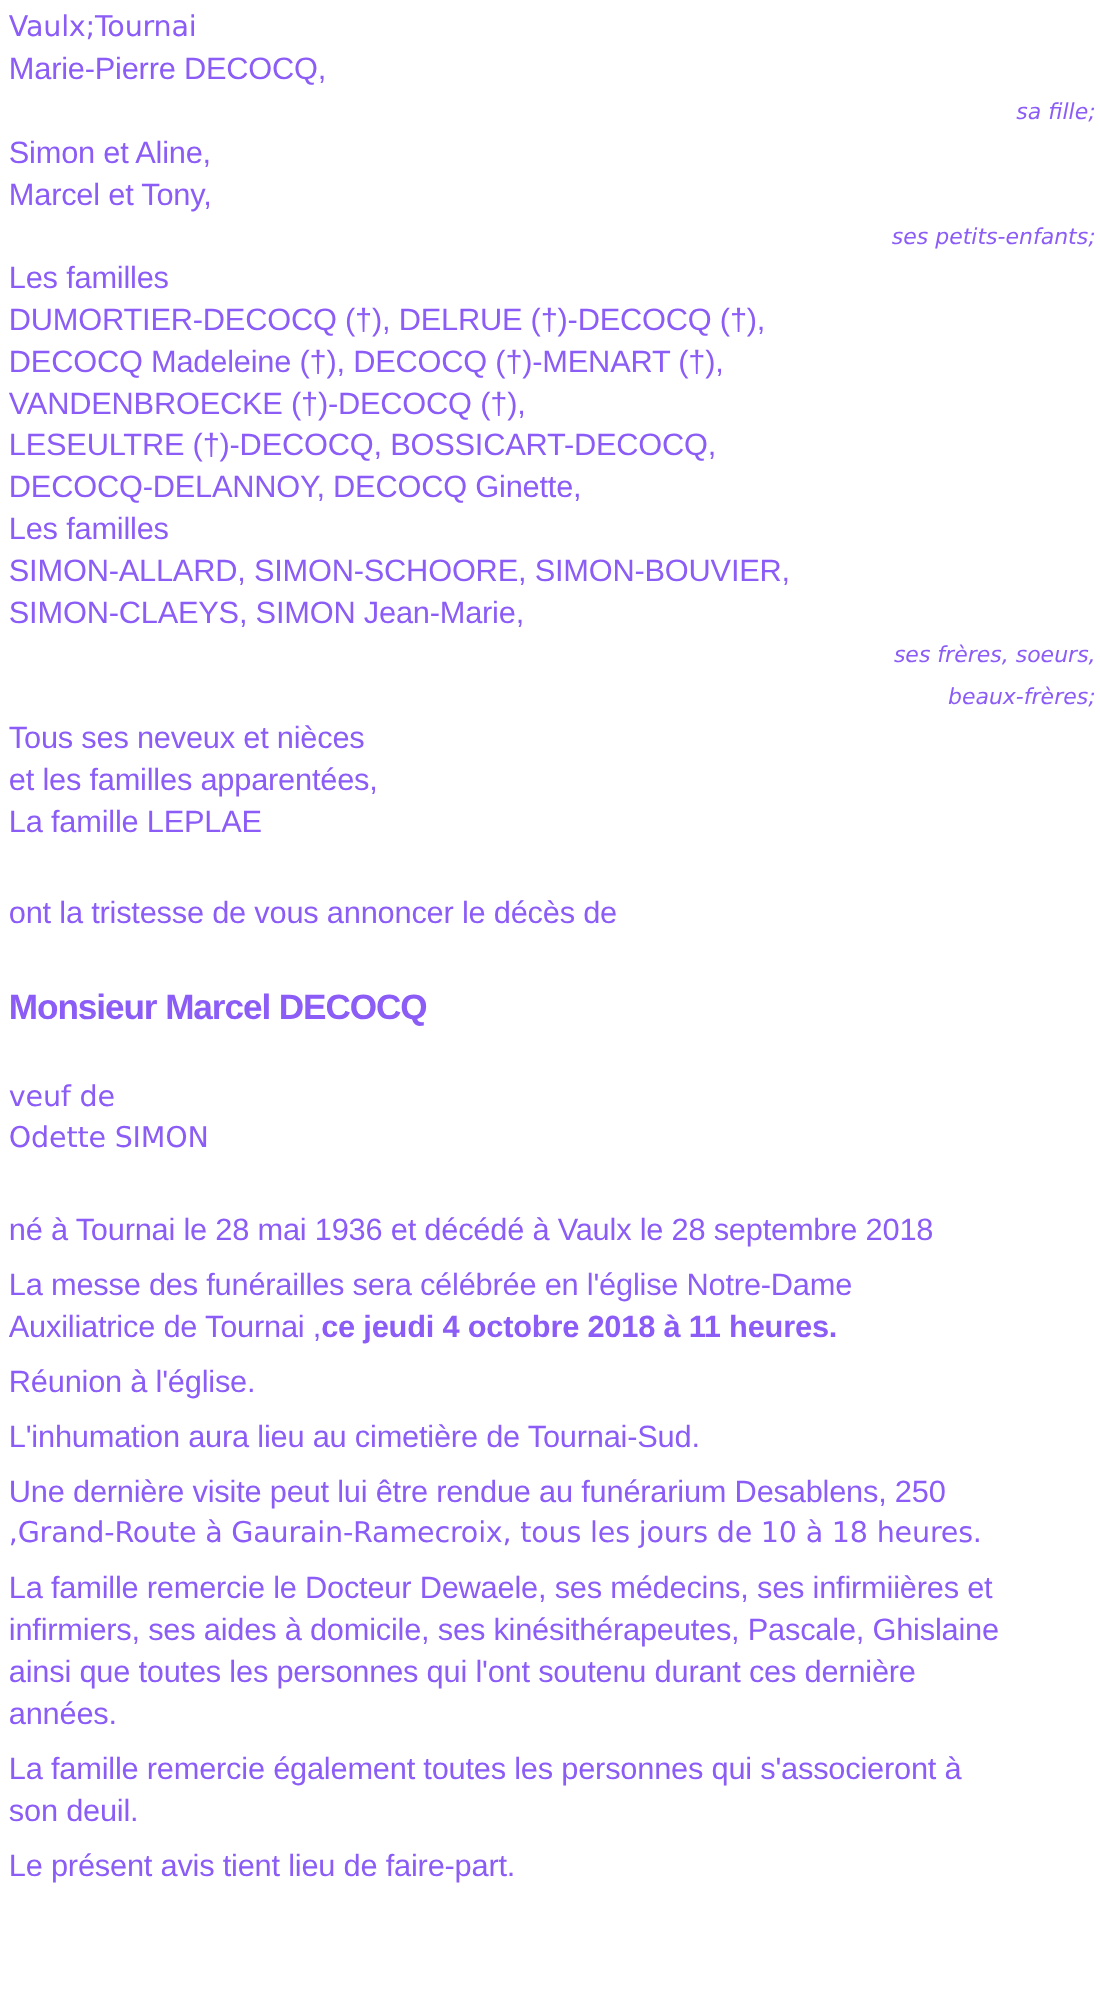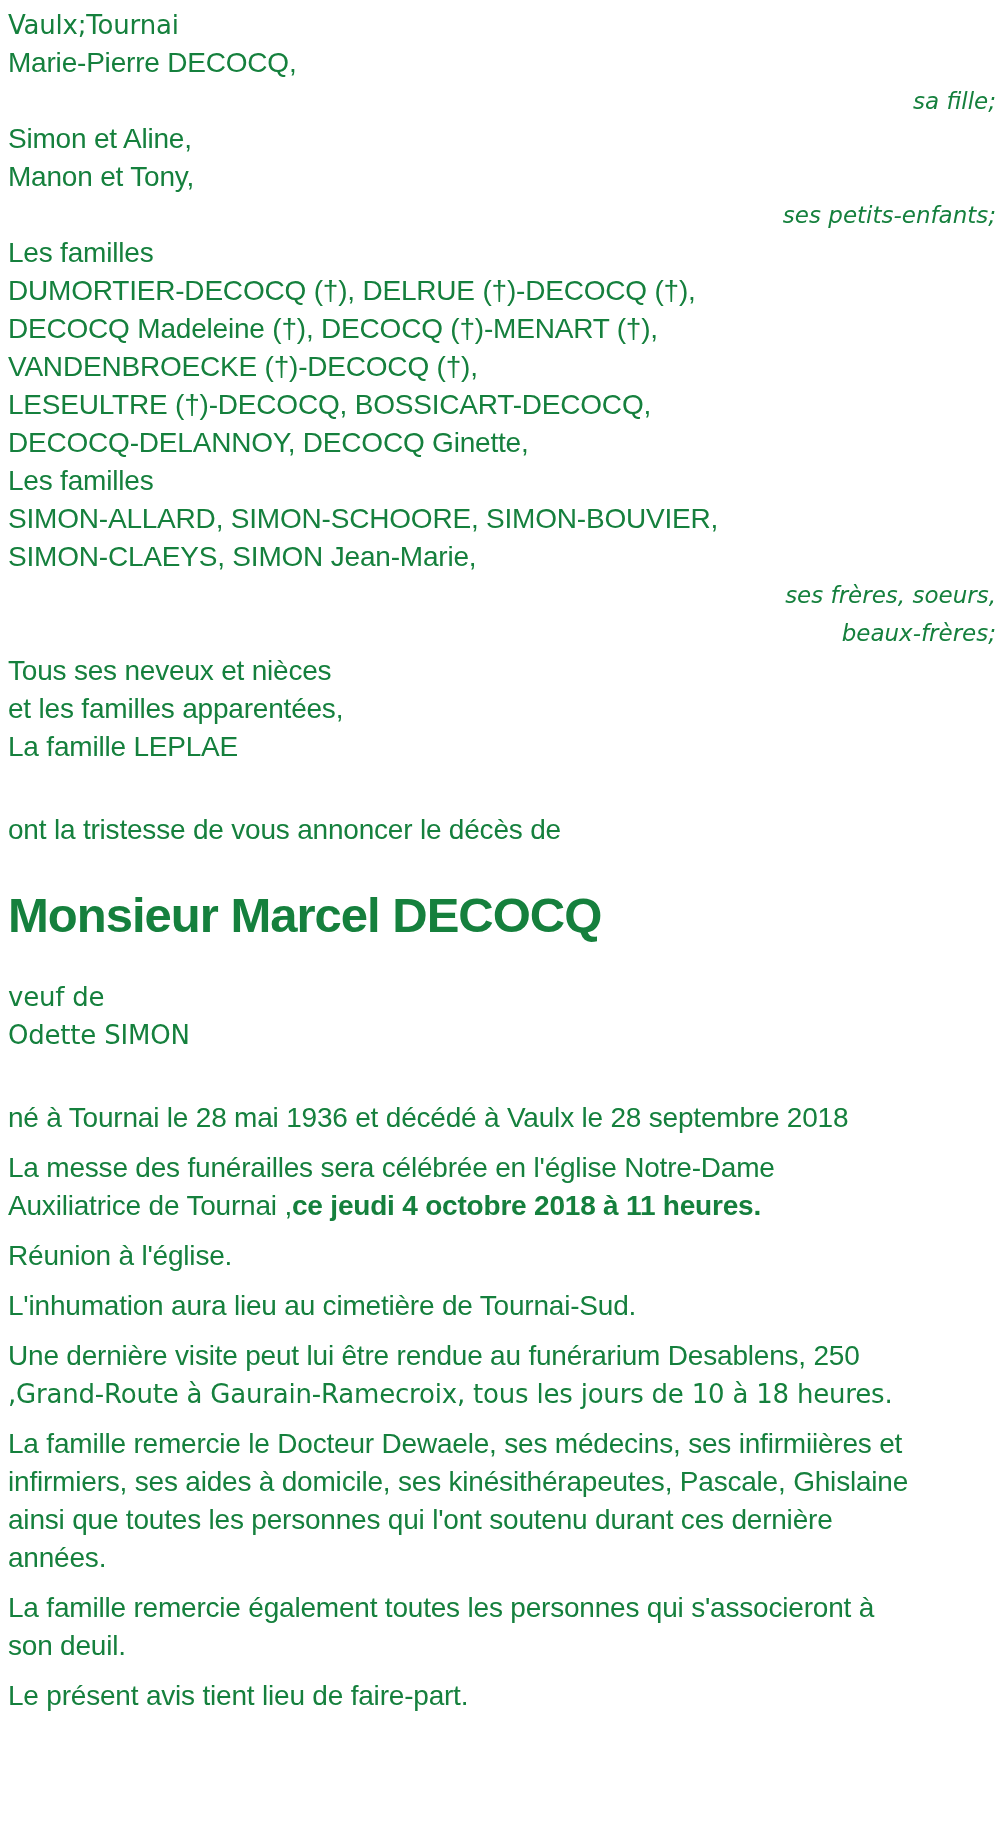--- a/index.html
+++ b/index.html
@@ -4,49 +4,49 @@
 <style>
   html, body { margin: 0; padding: 0; background: #ffffff; }
   .page {
     position: relative;
     width: 1000px;
     height: 1823px;
     overflow: hidden;
     box-sizing: border-box;
     padding: 6px 4px 0 8px;
     background: #ffffff;
-    color: #15803d;
+    color: #8b5cf6;
     font-family: "Liberation Sans", sans-serif;
   }
   .section { margin: 0; }
   .para { margin: 0; }
   .ln {
     font-size: 28px;
     line-height: 38px;
     letter-spacing: -0.2px;
     white-space: nowrap;
   }
   
   .ln--right { text-align: right; }
   .ln--italic {
     font-family: "DejaVu Sans", sans-serif;
     font-style: italic;
-    font-size: 23px;
+    font-size: 20px;
     letter-spacing: 0;
   }
   
   .ln--alt {
     font-family: "DejaVu Sans", sans-serif;
     font-size: 26px;
     letter-spacing: -0.2px;
   }
   .bold-part { font-weight: 700; }
   
   .section--deceased-name .ln {
-    font-size: 49px;
+    font-size: 32px;
     font-weight: 700;
     line-height: 52px;
     letter-spacing: -1px;
   }
   
   .section--announcement   { margin-top: 45px; }
   .section--deceased-name  { margin-top: 40px; }
   .section--widower        { margin-top: 37px; }
   .section--details .para  { margin-top: 12px; }
   .section--details .para:first-child { margin-top: 45px; }
@@ -54,21 +54,21 @@
 </head>
 <body>
 
 <div class="page">
     <div class="section section--intro">
       <div class="para">
         <div class="ln ln--alt"><span class="">Vaulx;Tournai</span></div>
         <div class="ln"><span class="">Marie-Pierre DECOCQ,</span></div>
         <div class="ln ln--right ln--italic"><span class="">sa fille;</span></div>
         <div class="ln"><span class="">Simon et Aline,</span></div>
-        <div class="ln"><span class="">Manon et Tony,</span></div>
+        <div class="ln"><span class="">Marcel et Tony,</span></div>
         <div class="ln ln--right ln--italic"><span class="">ses petits-enfants;</span></div>
         <div class="ln"><span class="">Les familles</span></div>
         <div class="ln"><span class="">DUMORTIER-DECOCQ (†), DELRUE (†)-DECOCQ (†),</span></div>
         <div class="ln"><span class="">DECOCQ Madeleine (†), DECOCQ (†)-MENART (†),</span></div>
         <div class="ln"><span class="">VANDENBROECKE (†)-DECOCQ (†),</span></div>
         <div class="ln"><span class="">LESEULTRE (†)-DECOCQ, BOSSICART-DECOCQ,</span></div>
         <div class="ln"><span class="">DECOCQ-DELANNOY, DECOCQ Ginette,</span></div>
         <div class="ln"><span class="">Les familles</span></div>
         <div class="ln"><span class="">SIMON-ALLARD, SIMON-SCHOORE, SIMON-BOUVIER,</span></div>
         <div class="ln"><span class="">SIMON-CLAEYS, SIMON Jean-Marie,</span></div>

